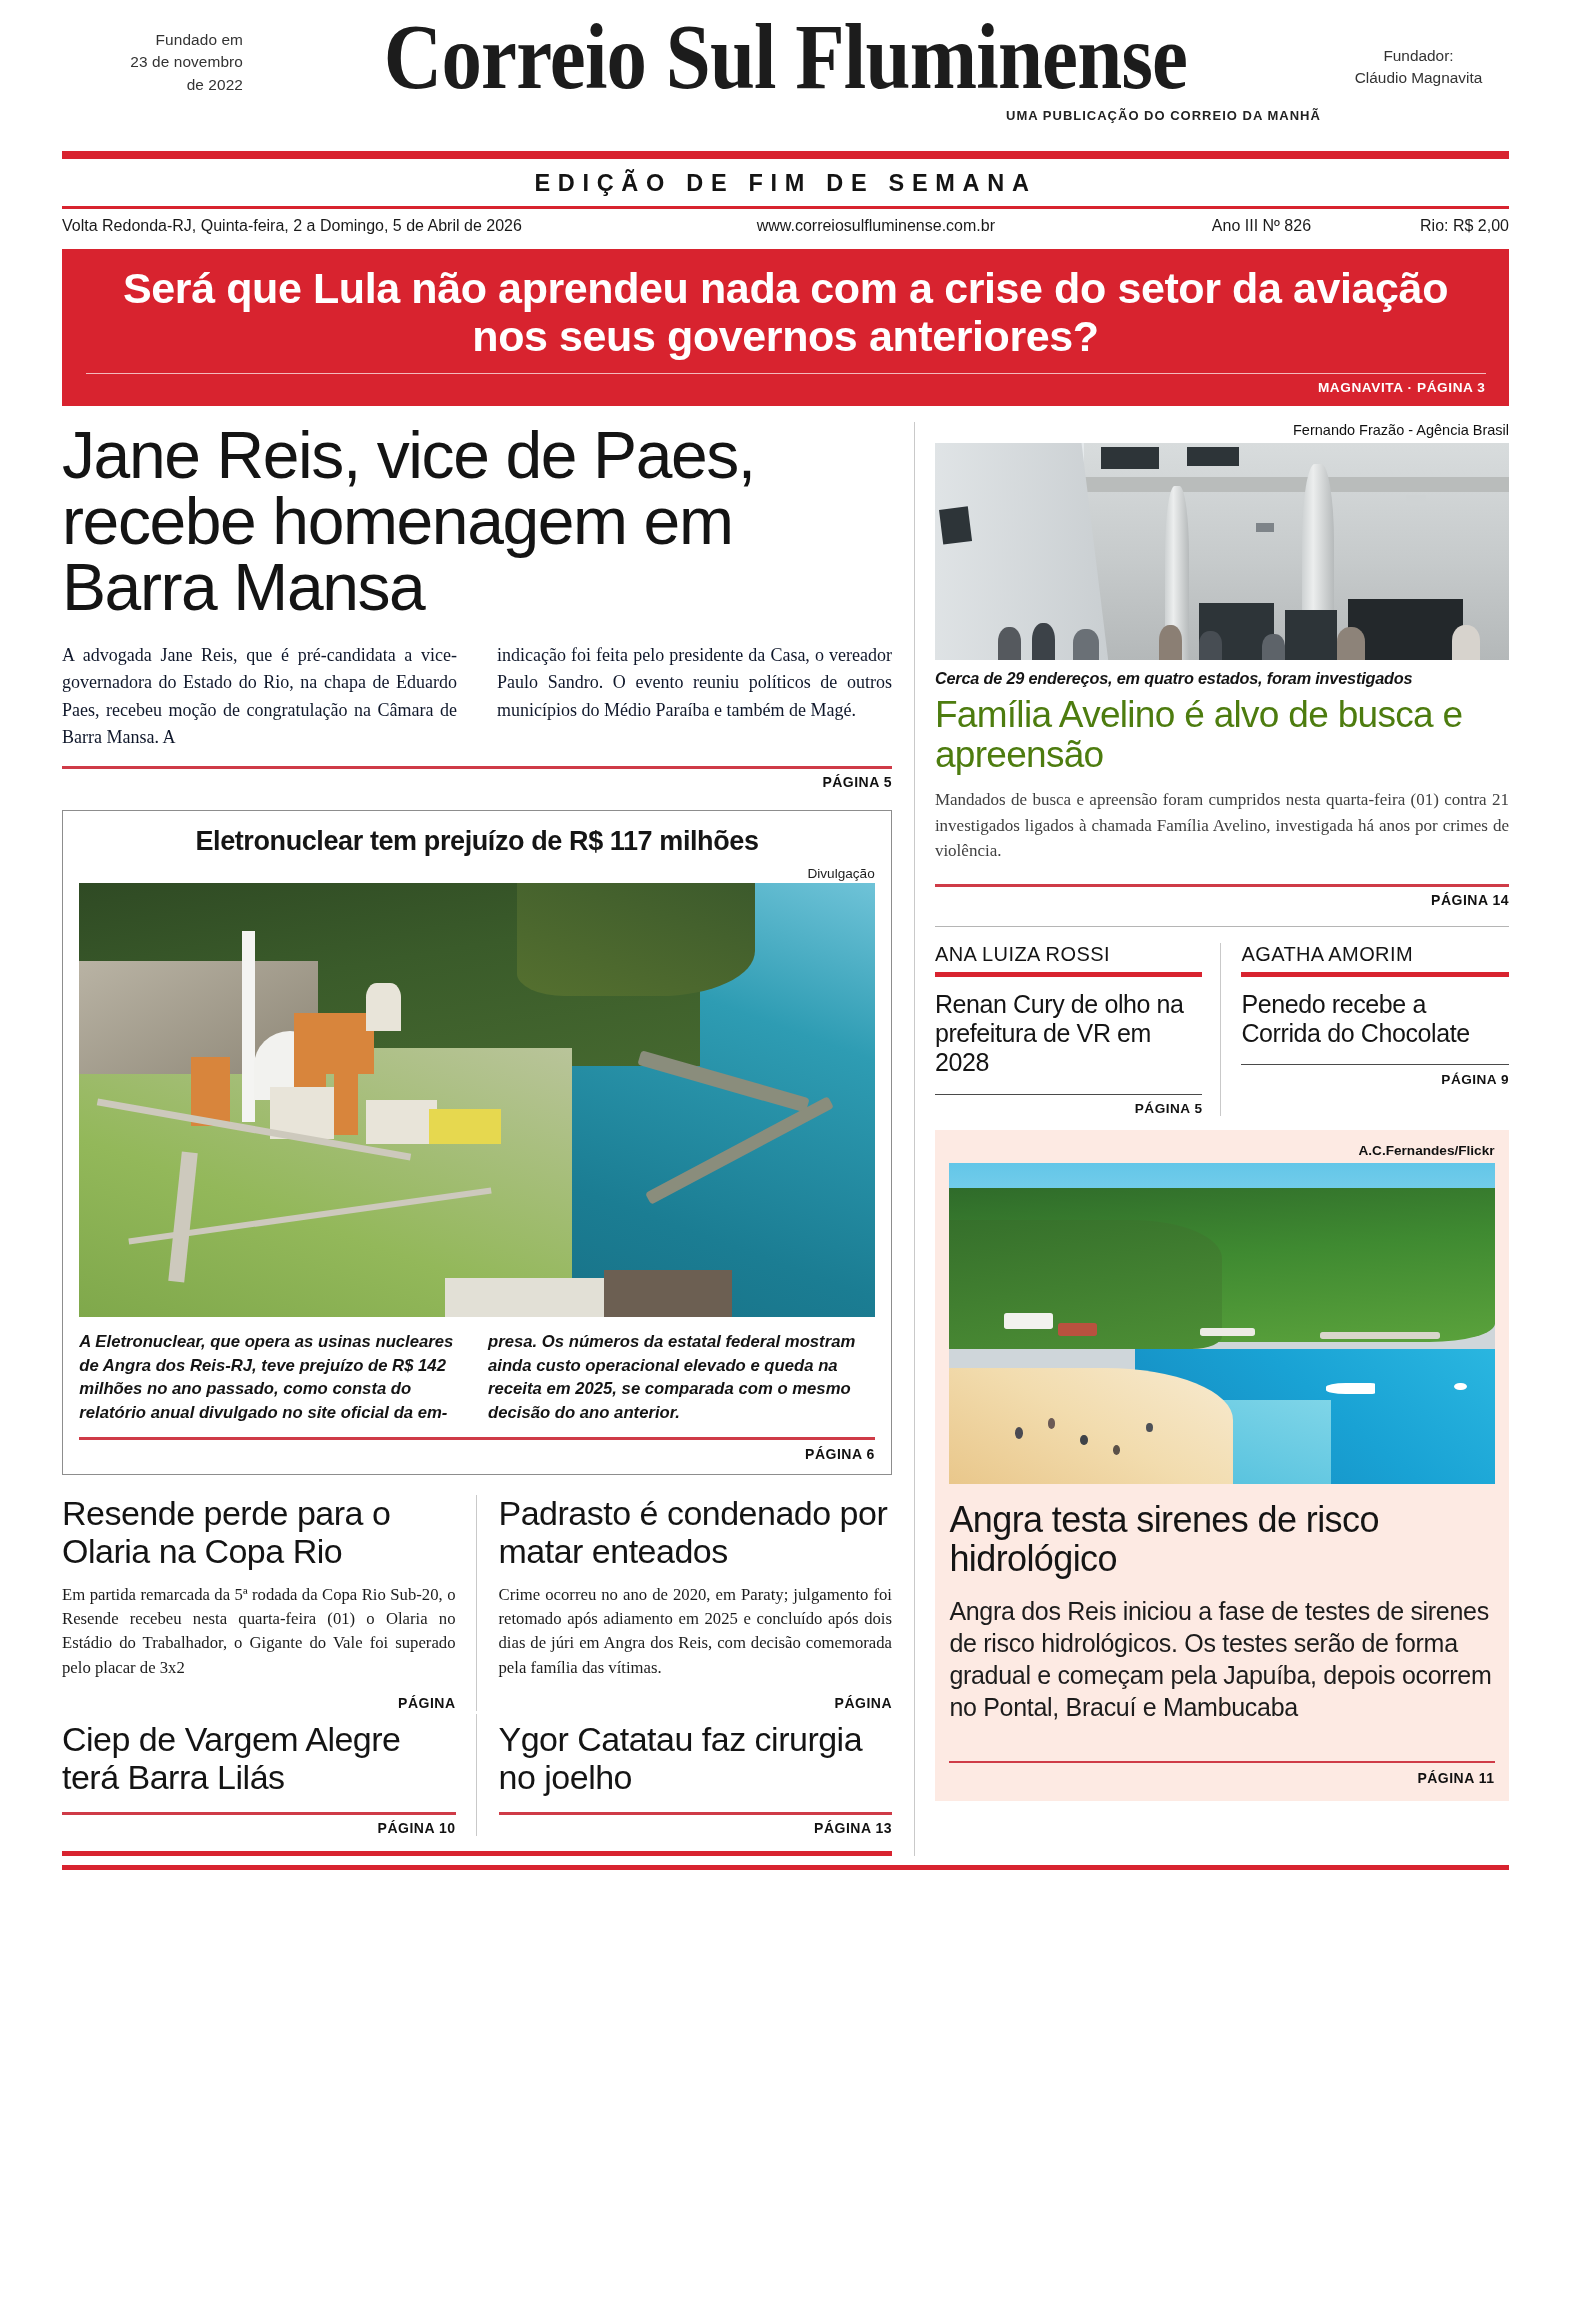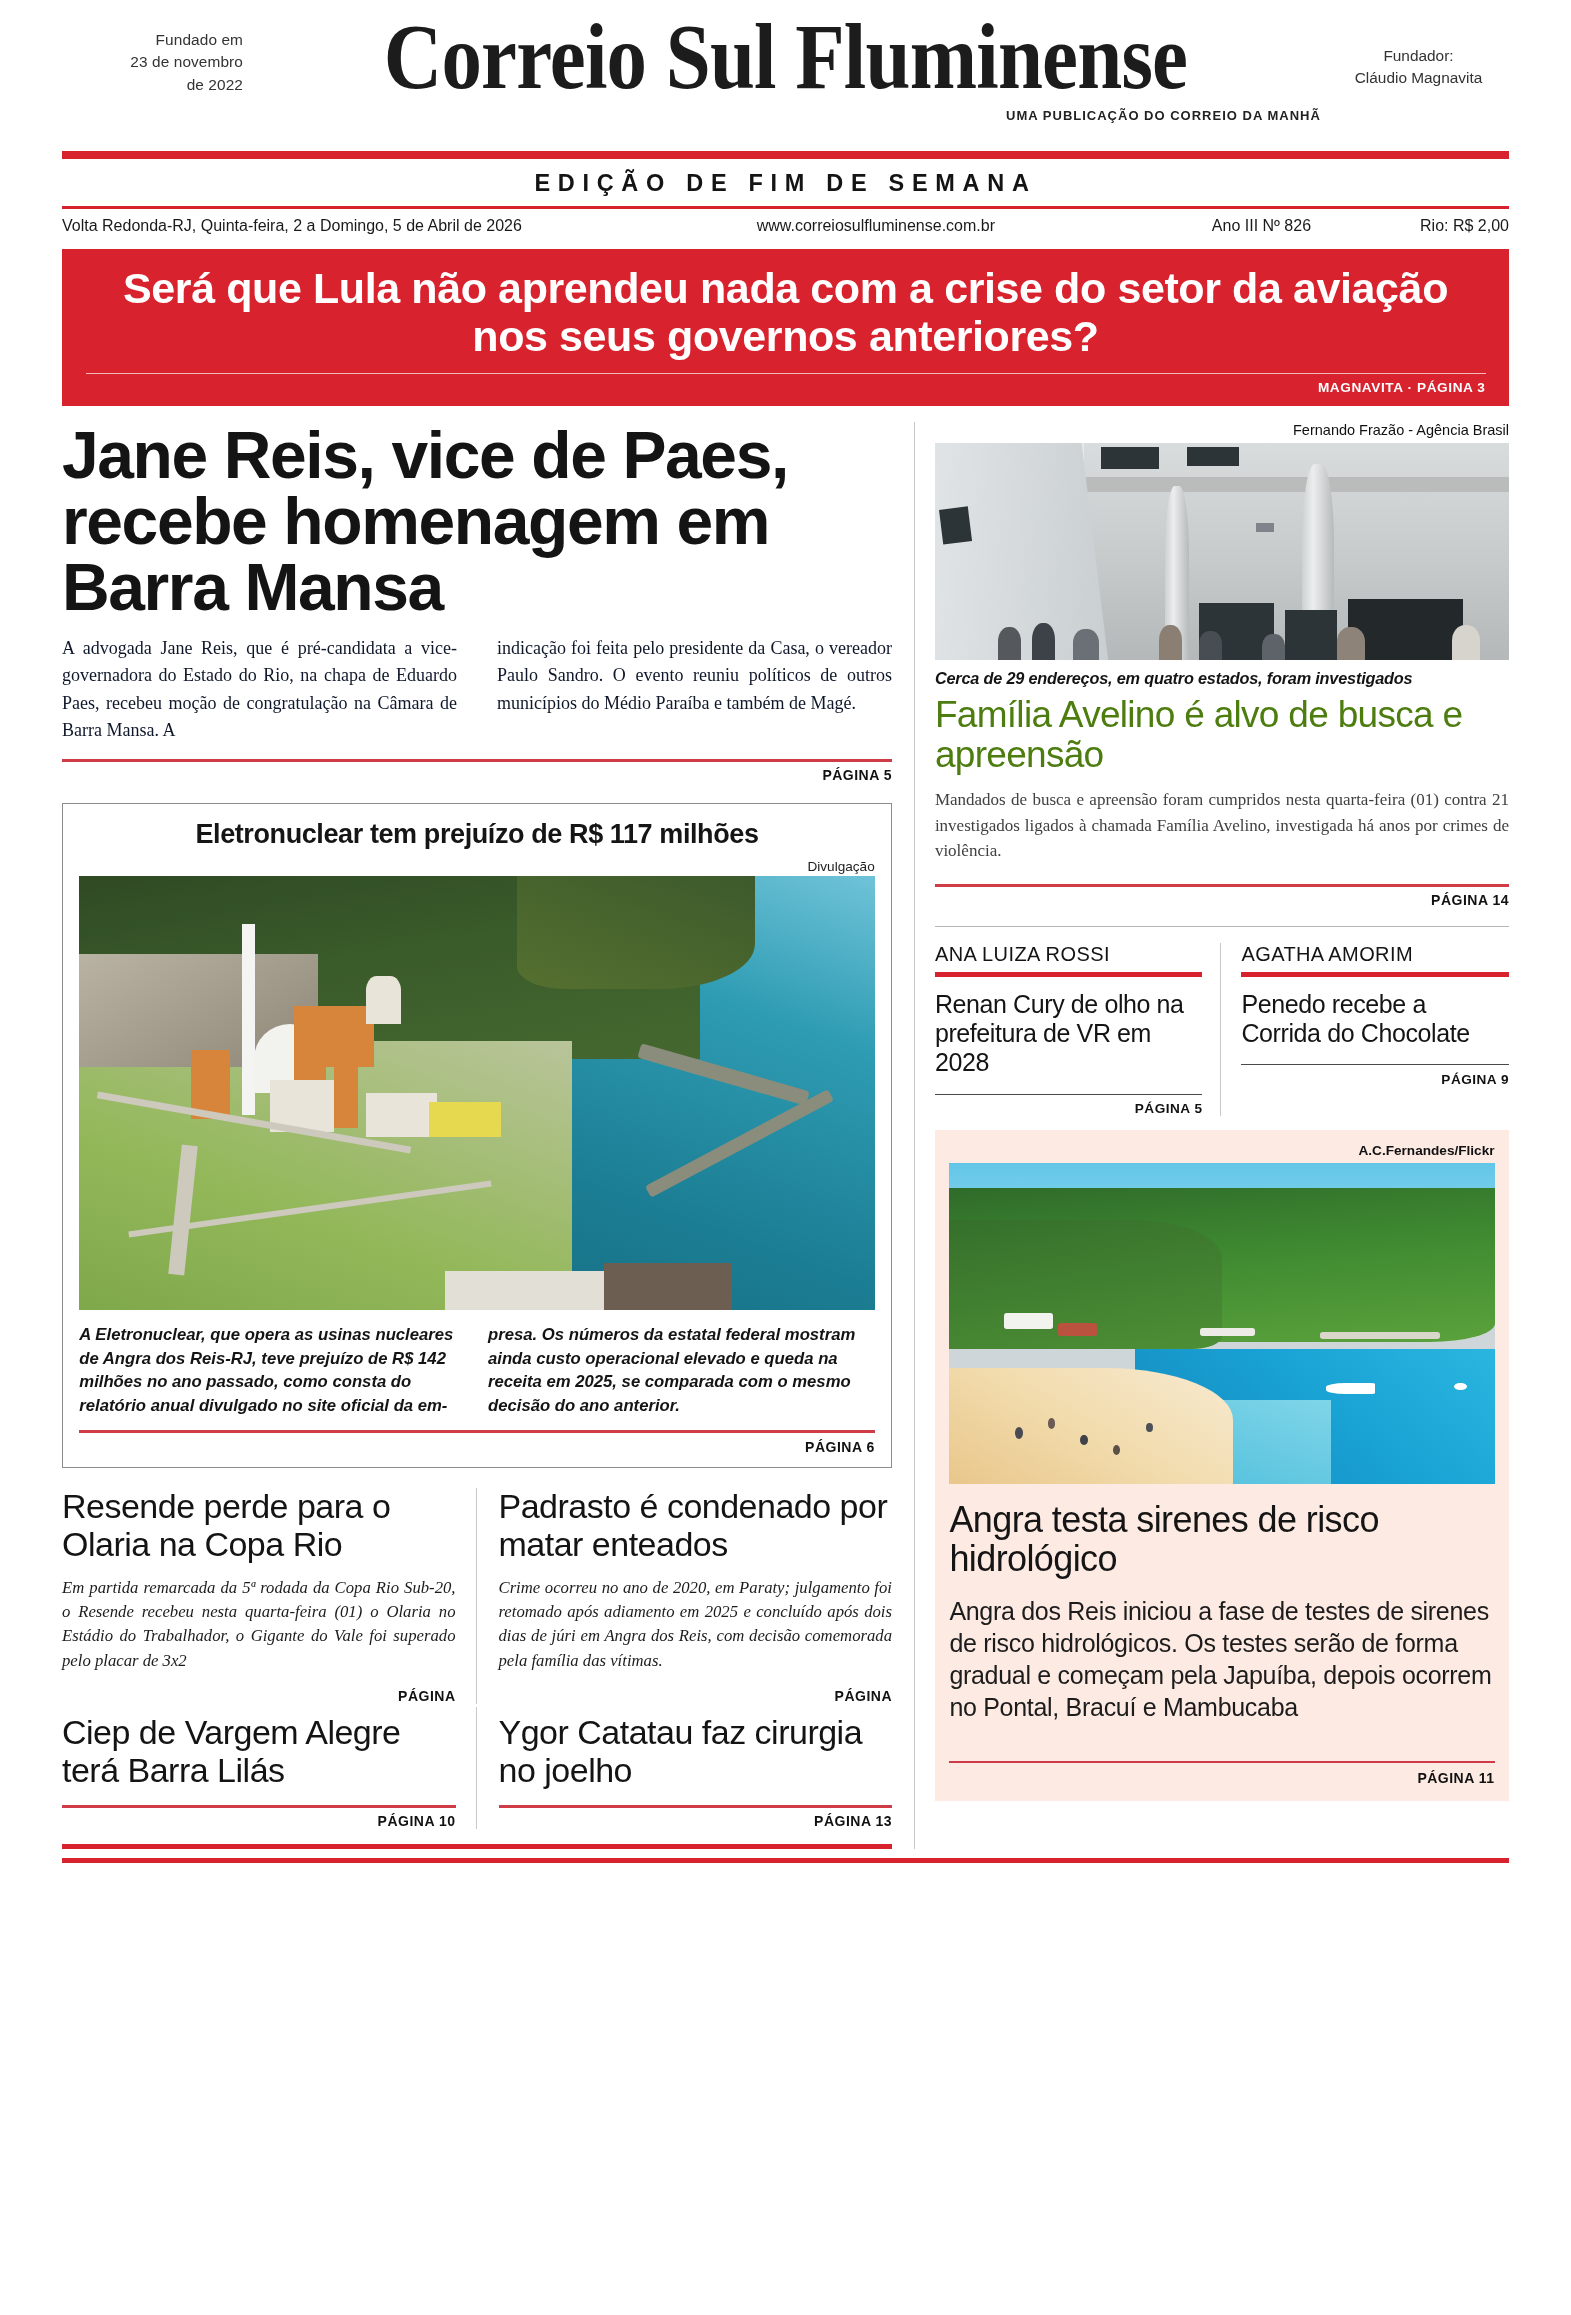--- a/index.html
+++ b/index.html
@@ -104,24 +104,24 @@
     display:flex;
     align-items:stretch;
   }
   .col-left{width:852px;flex:0 0 852px;padding-right:22px;box-sizing:border-box;}
   .vdivide{width:0.9px;background:#c9c9c9;flex:0 0 0.9px;}
   .col-right{flex:1;padding-left:20px;box-sizing:border-box;}
 
   
   .lead-head{
     font-size:66px;
-    font-weight:700;
+    font-weight:400;
     line-height:1.0;
     letter-spacing:-1.4px;
-    margin:0 0 15px 0;
+    margin:0 0 22px 0;
     color:#141414;
   }
   .lead-body{
     display:flex;gap:40px;
     margin-top:10px;
     font-family:"Liberation Serif", serif;
     font-size:18px;line-height:1.52;
     text-align:justify;
     color:#0f172a;
   }
@@ -159,21 +159,21 @@
   .two-up{display:flex;gap:0;margin-top:20px;}
   .two-up .cell{flex:1;box-sizing:border-box;}
   .two-up .cell.left{padding-right:20px;}
   .two-up .cell.right{padding-left:22px;border-left:0.9px solid #c9c9c9;}
   .sh{
     font-size:34px;font-weight:400;line-height:1.1;
     margin:0 0 12.7px 0;letter-spacing:-0.5px;color:#141414;
   }
   .sd{
     font-family:"Liberation Serif", serif;
-    font-size:16.7px;line-height:1.46;text-align:justify;color:#1c1c1c;margin:0;font-style:italic;
+    font-size:16.7px;line-height:1.46;text-align:justify;color:#1c1c1c;margin:0;
   }
   .pg-word{text-align:right;font-size:14px;font-weight:700;letter-spacing:0.5px;padding-top:14.5px;color:#111;}
 
   .two-up2{display:flex;margin-top:3.6px;}
   .two-up2 .cell{flex:1;box-sizing:border-box;}
   .two-up2 .cell.left{padding-right:20px;}
   .two-up2 .cell.right{padding-left:22px;border-left:0.9px solid #c9c9c9;}
   .sh2{
     font-size:34px;font-weight:400;line-height:1.12;
     margin:5.4px 0 0 0;letter-spacing:-0.5px;color:#141414;

